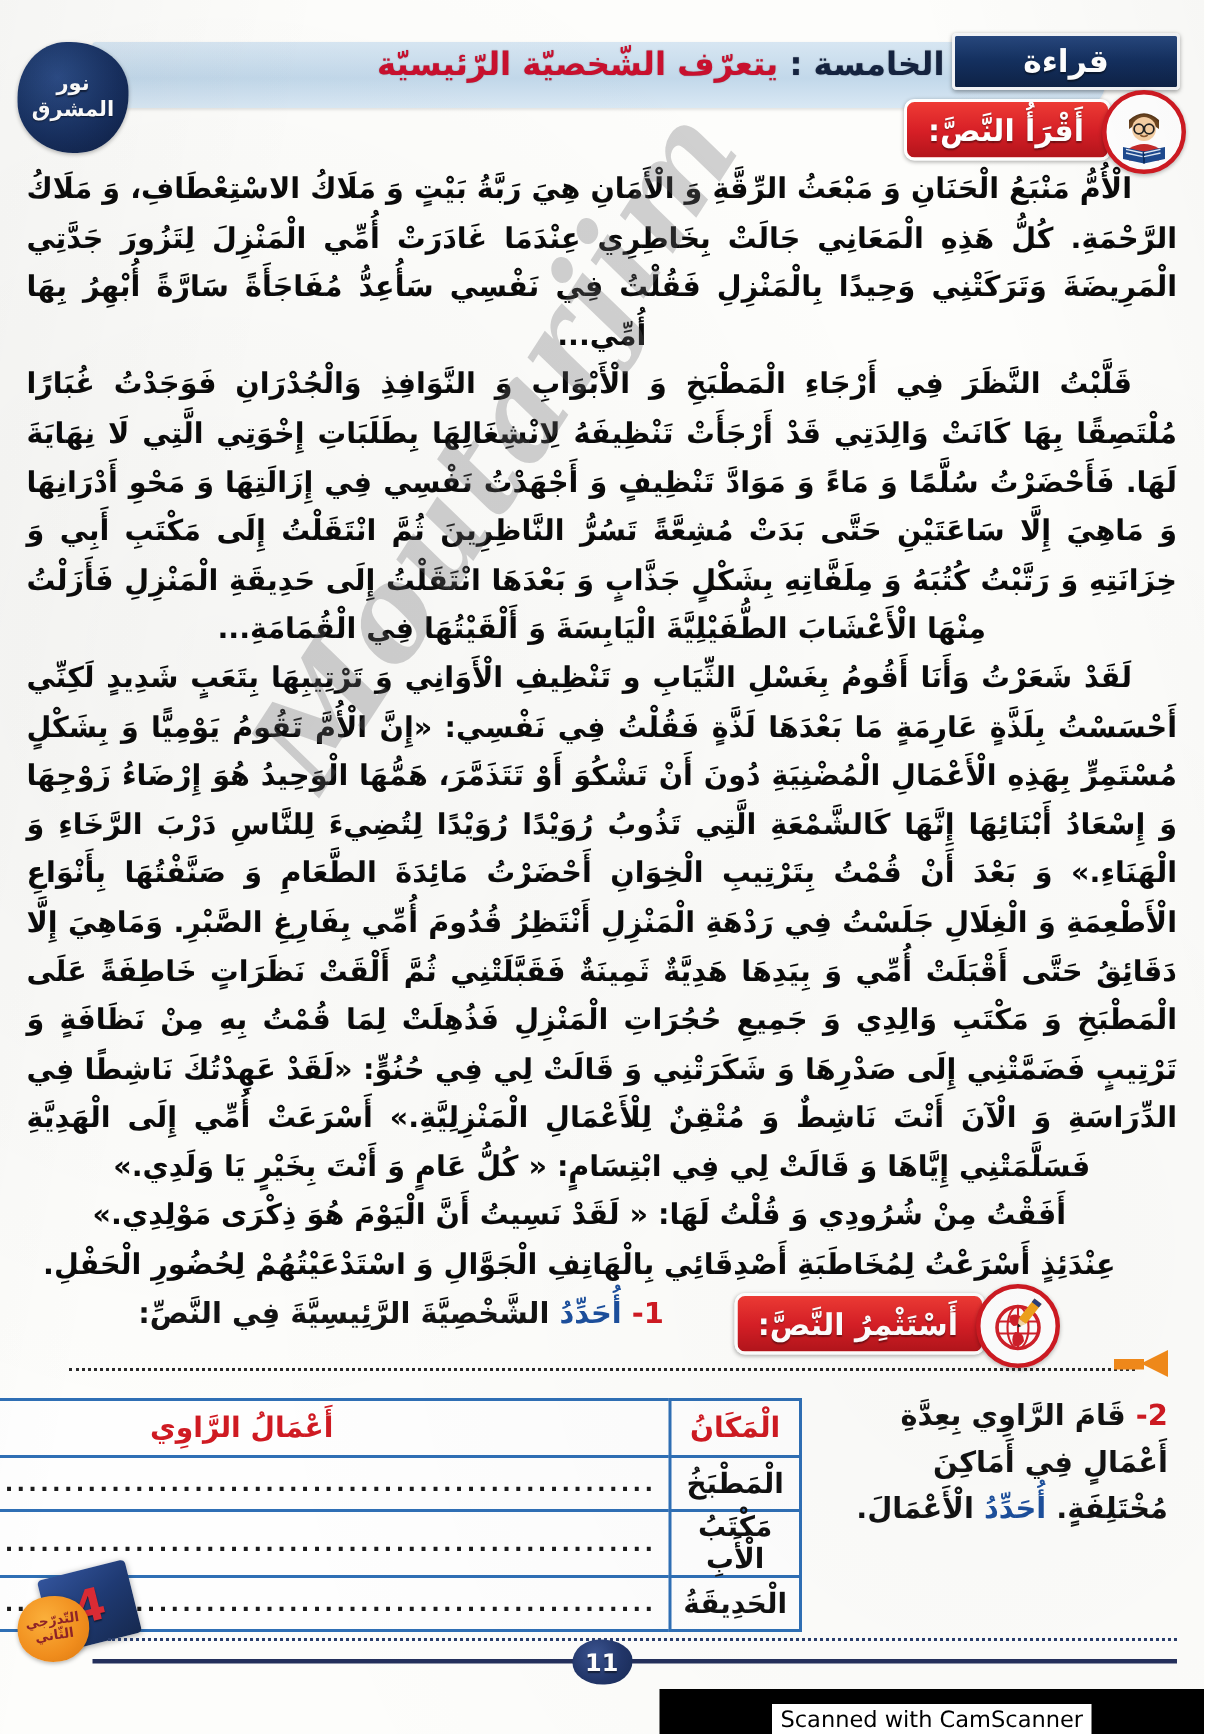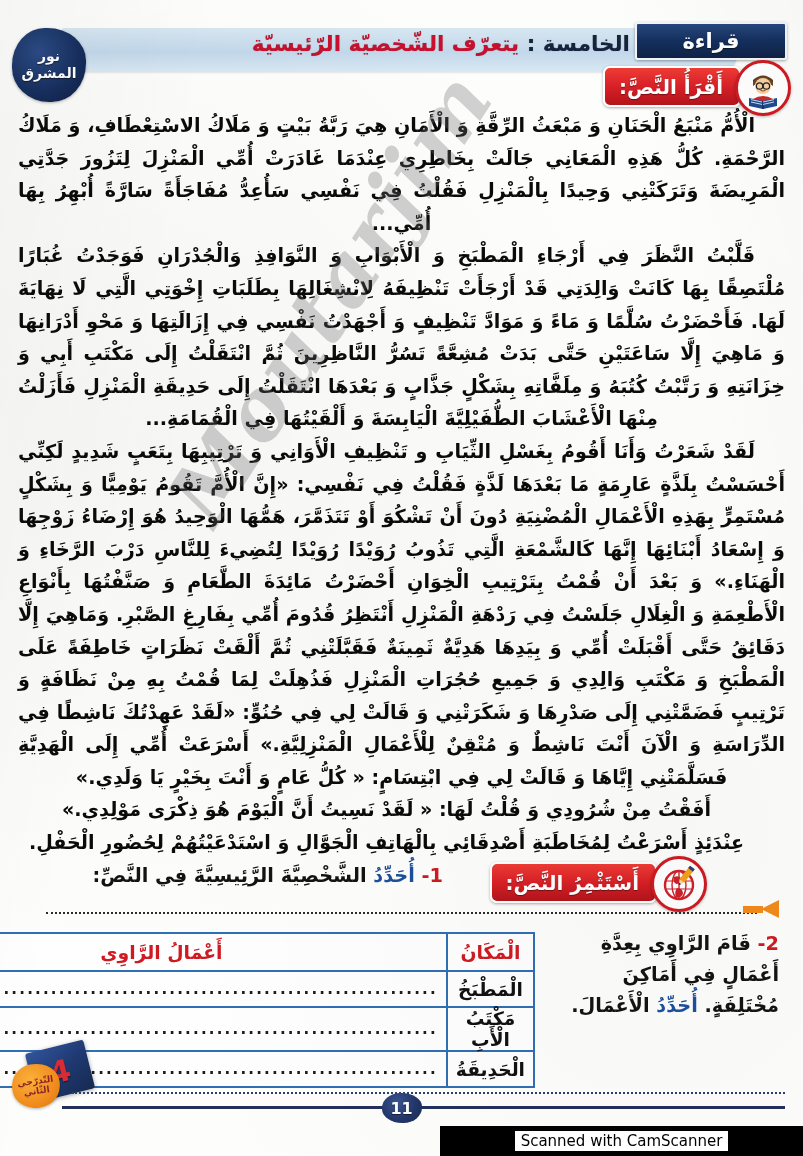--- a/index.html
+++ b/index.html
@@ -363,21 +363,21 @@
   }
 
   .camscanner-bar {
     position: absolute;
     bottom: 0;
     left: 440px;
     right: 0;
     height: 30px;
     background: #000000;
     display: flex;
-    align-items: center;
+    align-items: flex-end;
     justify-content: center;
     z-index: 70;
   }
   .camscanner-bar span {
     background: #ffffff;
     color: #000000;
     font-family: "DejaVu Sans", "Liberation Sans", sans-serif;
     font-size: 15px;
     padding: 1px 6px;
     white-space: nowrap;

